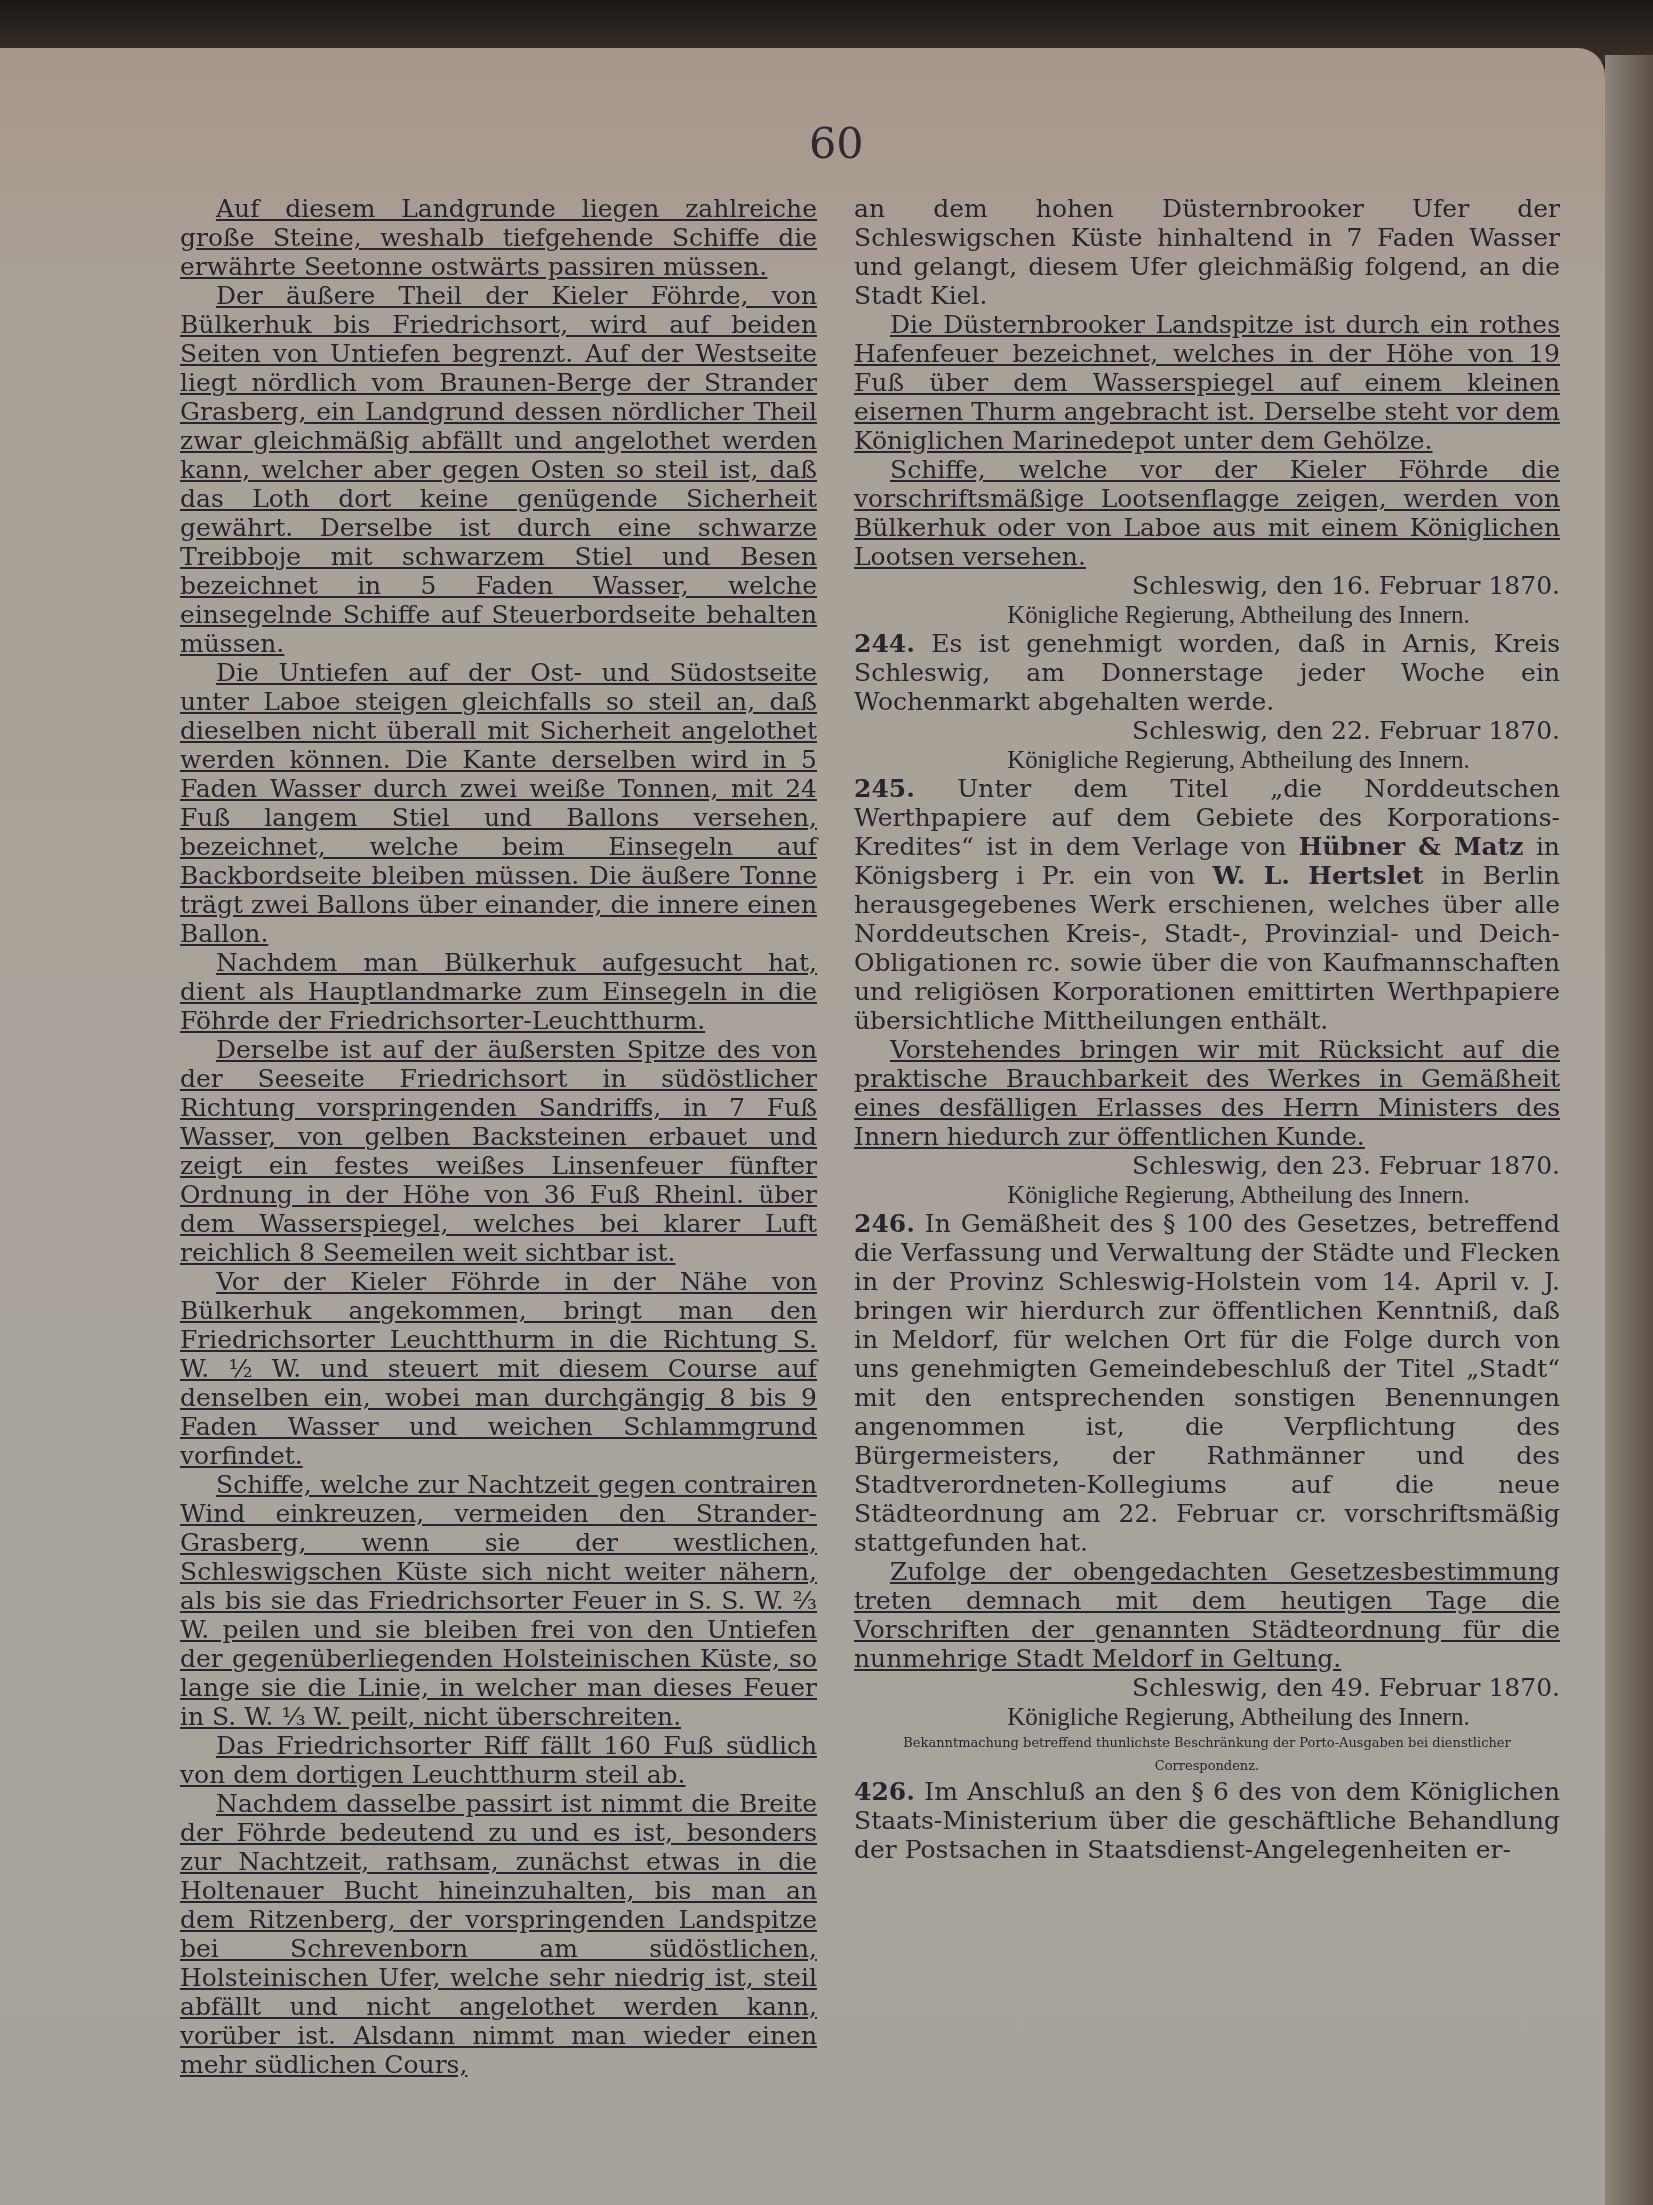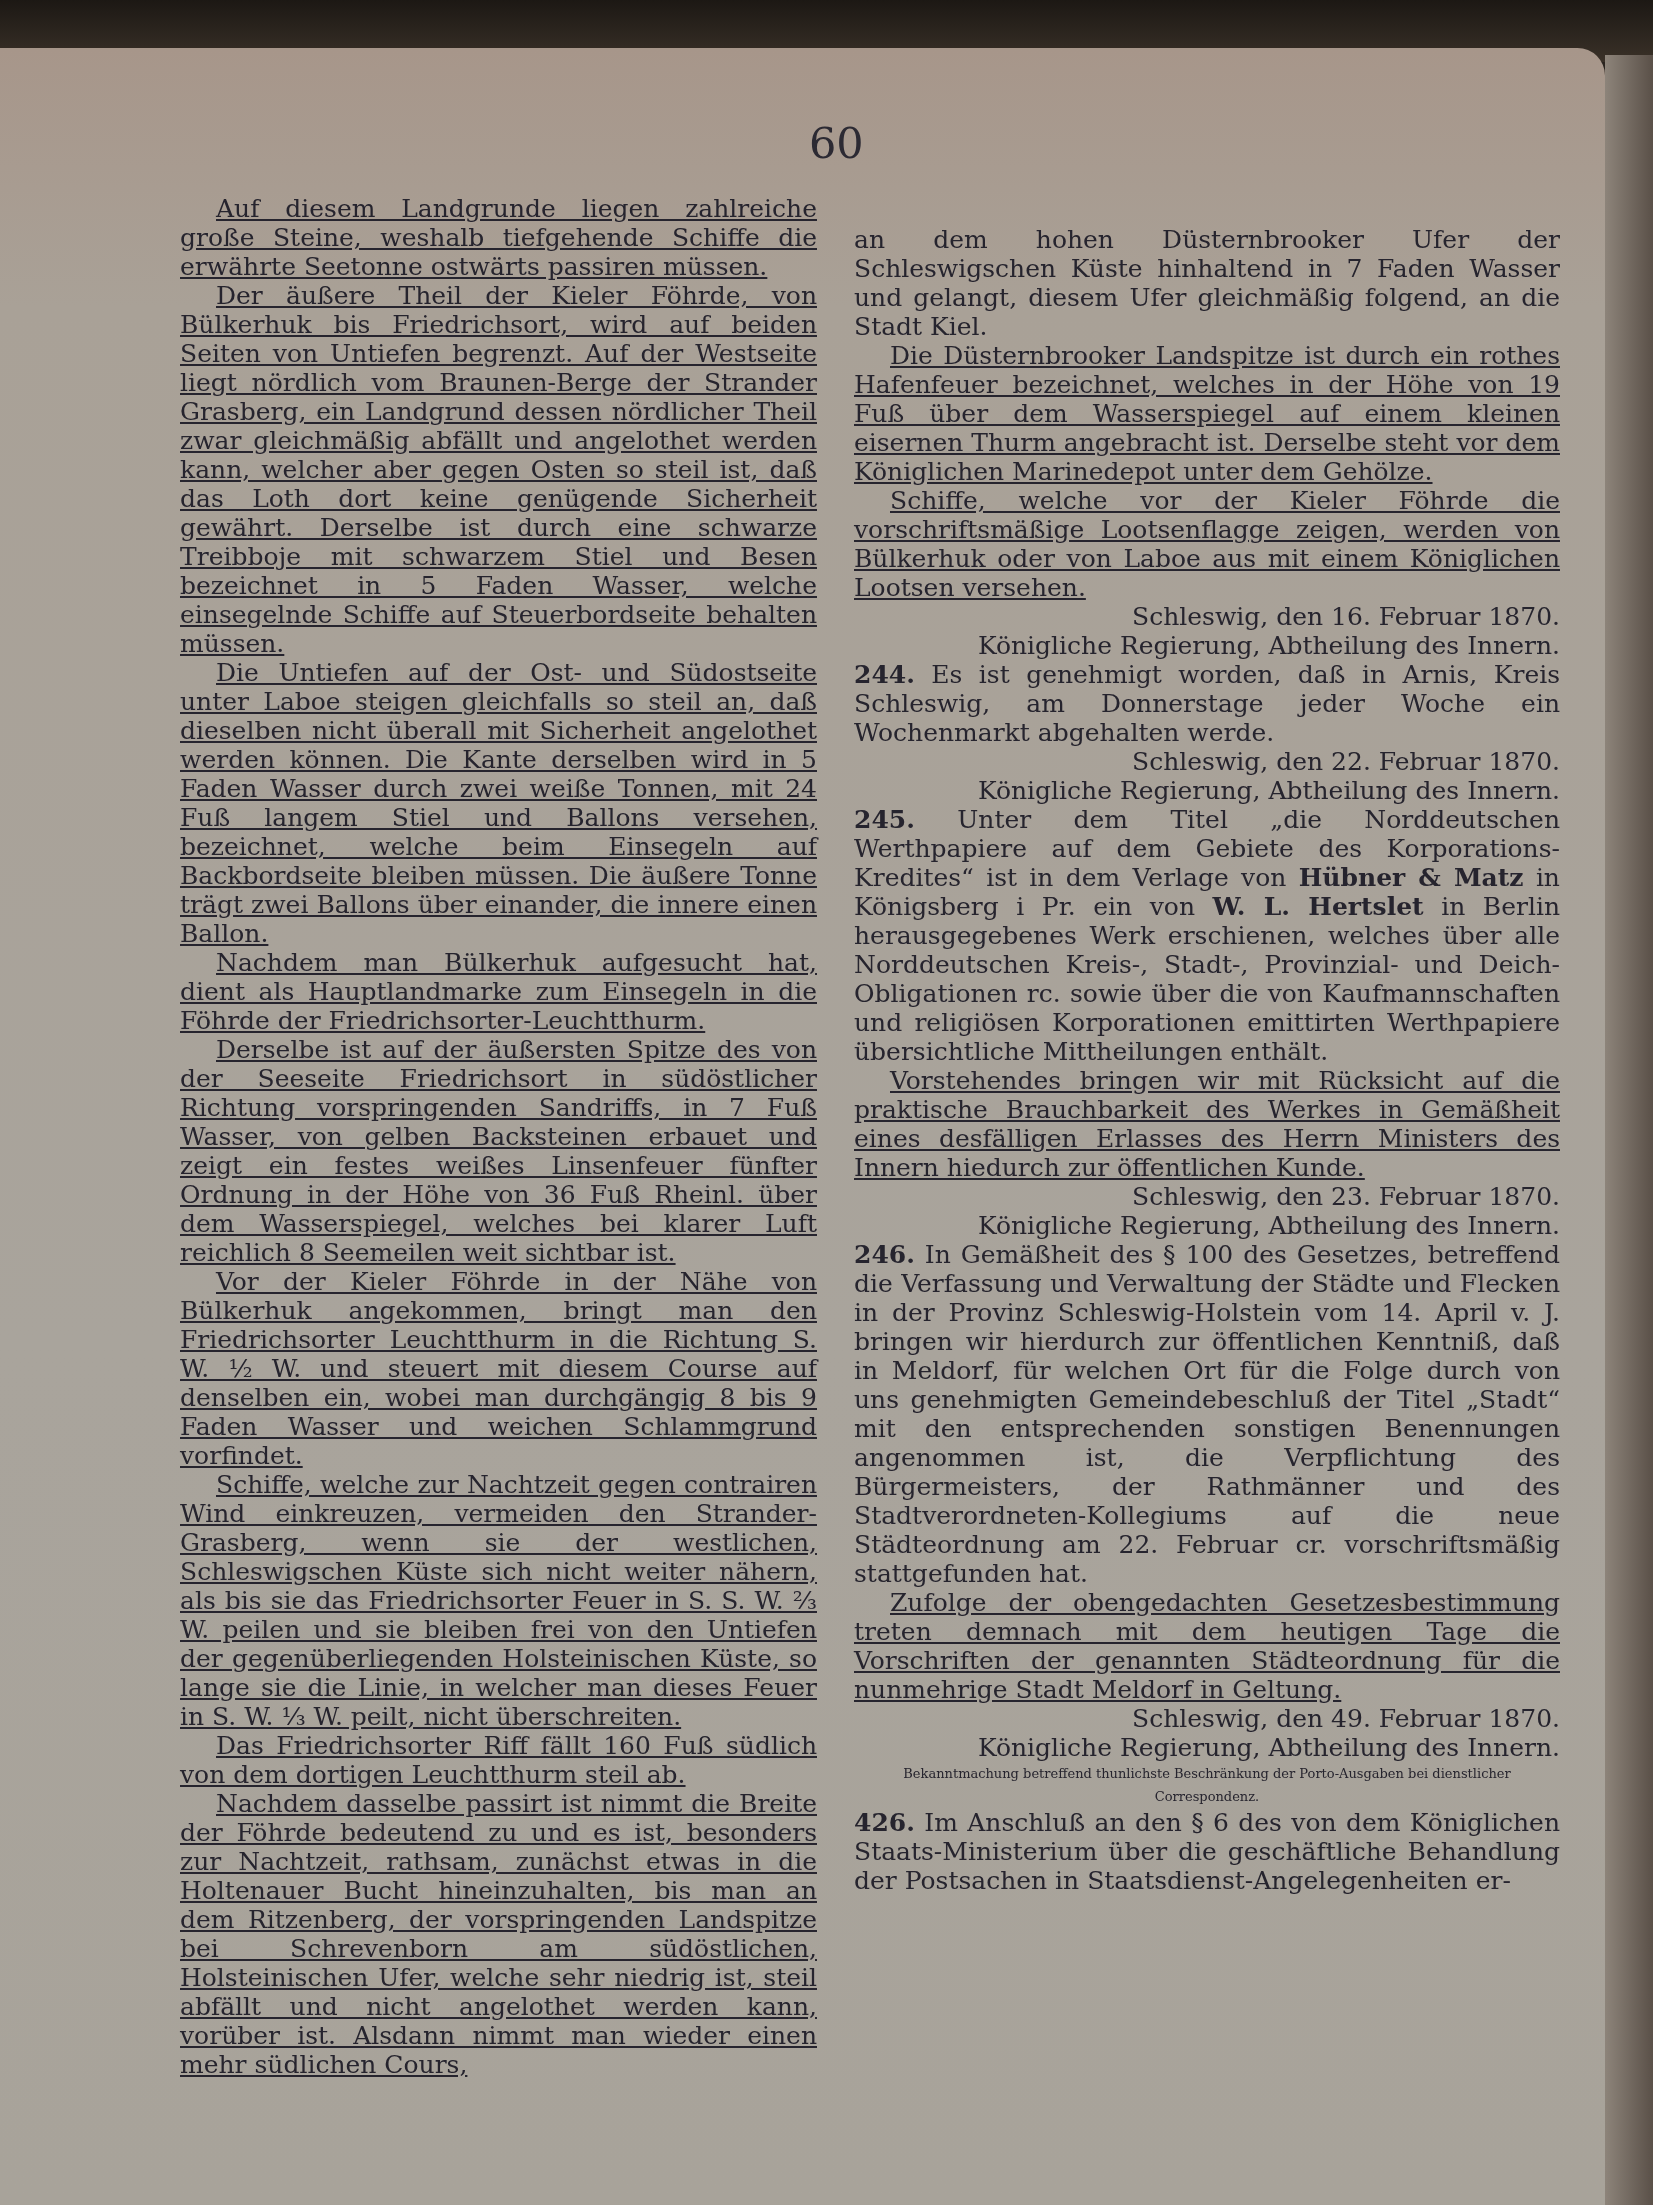--- a/index.html
+++ b/index.html
@@ -3,25 +3,25 @@
 <meta charset="utf-8">
 <style>
   html,body{margin:0;padding:0;}
   body{width:1653px;height:2205px;background:#2a241f;position:relative;overflow:hidden;font-family:"DejaVu Serif",serif;}
   .topbar{position:absolute;left:0;top:0;width:1653px;height:62px;background:linear-gradient(#1c1814,#3a3128);}
   .page{position:absolute;left:0;top:48px;width:1605px;height:2157px;background:linear-gradient(180deg,#a7968a 0%,#a9a197 12%,#a9a49c 60%,#a8a39a 100%);border-top-right-radius:27.6px;}
   .edge{position:absolute;right:0;top:55px;width:48px;height:2150px;background:linear-gradient(90deg,#8d847a,#5a5048);}
   .pagenum{position:absolute;left:809px;top:118px;font-size:43px;color:#2c2a33;font-family:"DejaVu Serif",serif;}
   .col{position:absolute;top:194px;color:#26242e;font-size:25px;line-height:29px;text-align:justify;font-family:"DejaVu Serif",serif;}
   .col.left{left:180px;width:637px;}
-  .col.right{left:854px;width:706px;margin-top:31px;}
+  .col.right{left:854px;width:706px;}
   .col p{margin:0;}
   .ind{text-indent:36px;text-decoration:underline;}
   .sig{text-align:right;padding-left:69px;}
-  .sig2{text-align:right;padding-left:63px;}
+  .sig2{text-align:center;padding-left:63px;font-family:Liberation Serif, serif;}
   .num{font-weight:bold;}
   .bold{font-weight:bold;}
   .note{font-size:13px;line-height:23px;text-align:center;margin:4.1px 0 1.4px 0;}
 </style>
 </head>
 <body>
 
 <div class="topbar"></div>
 <div class="page"></div>
 <div class="edge"></div>

